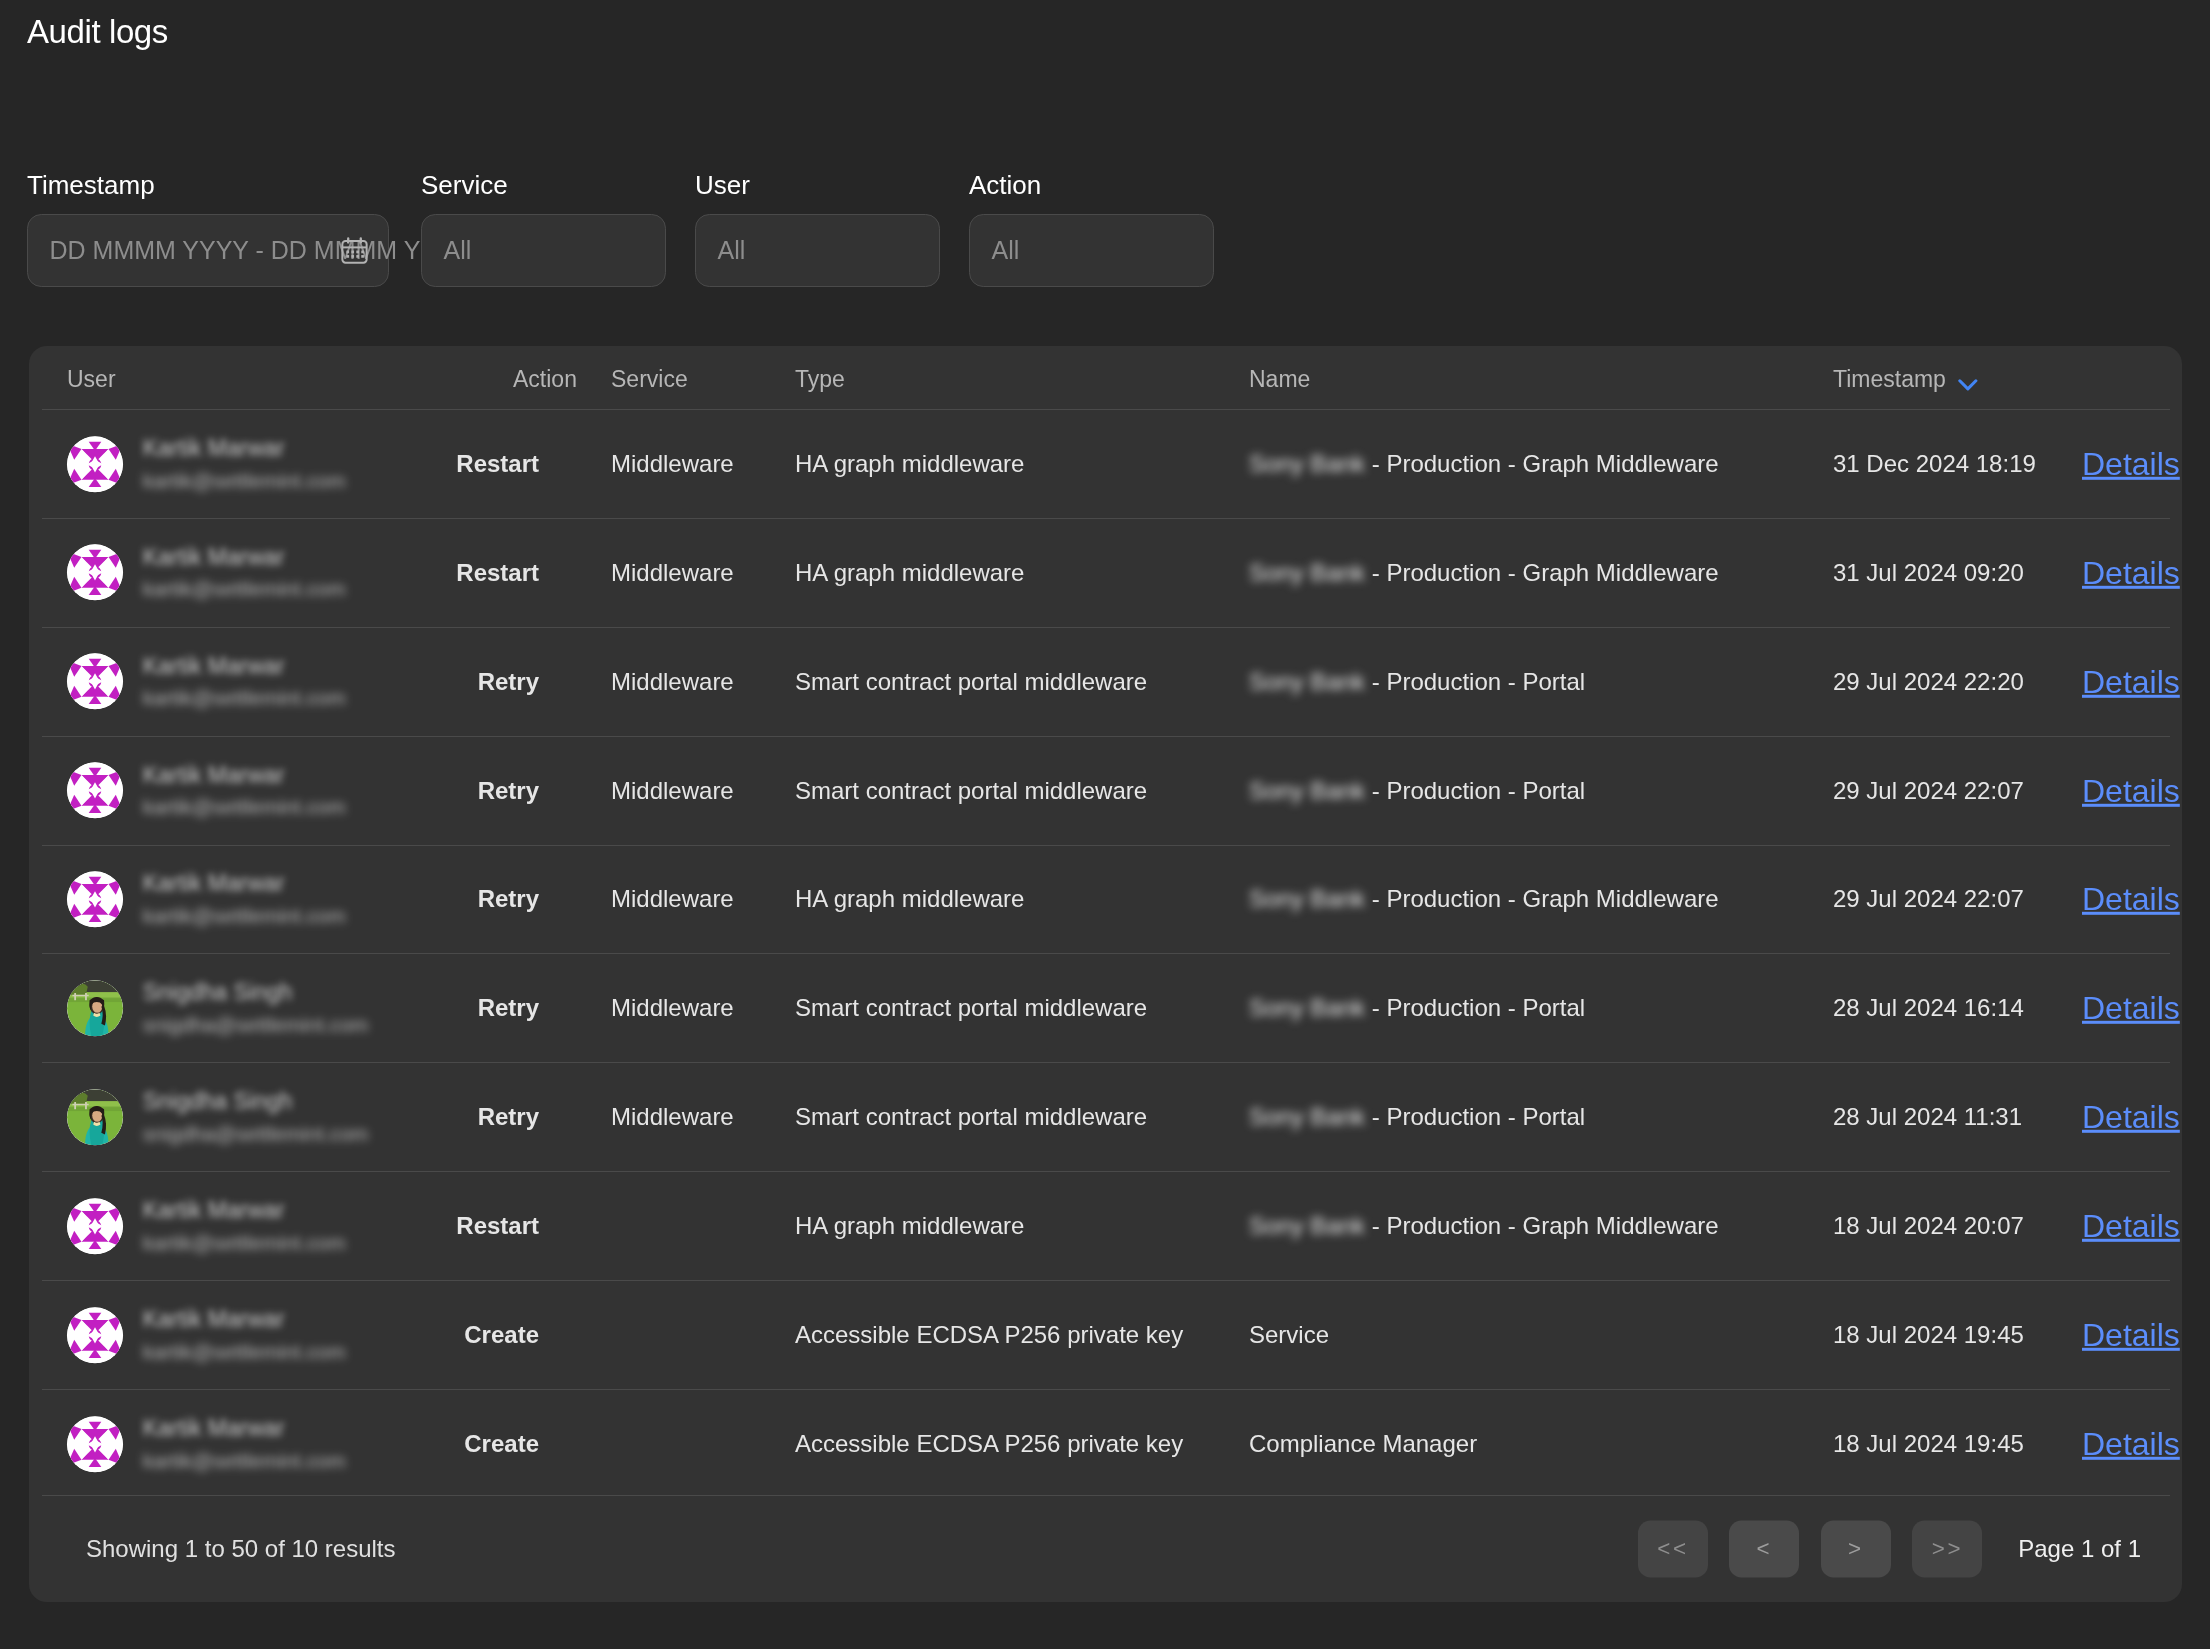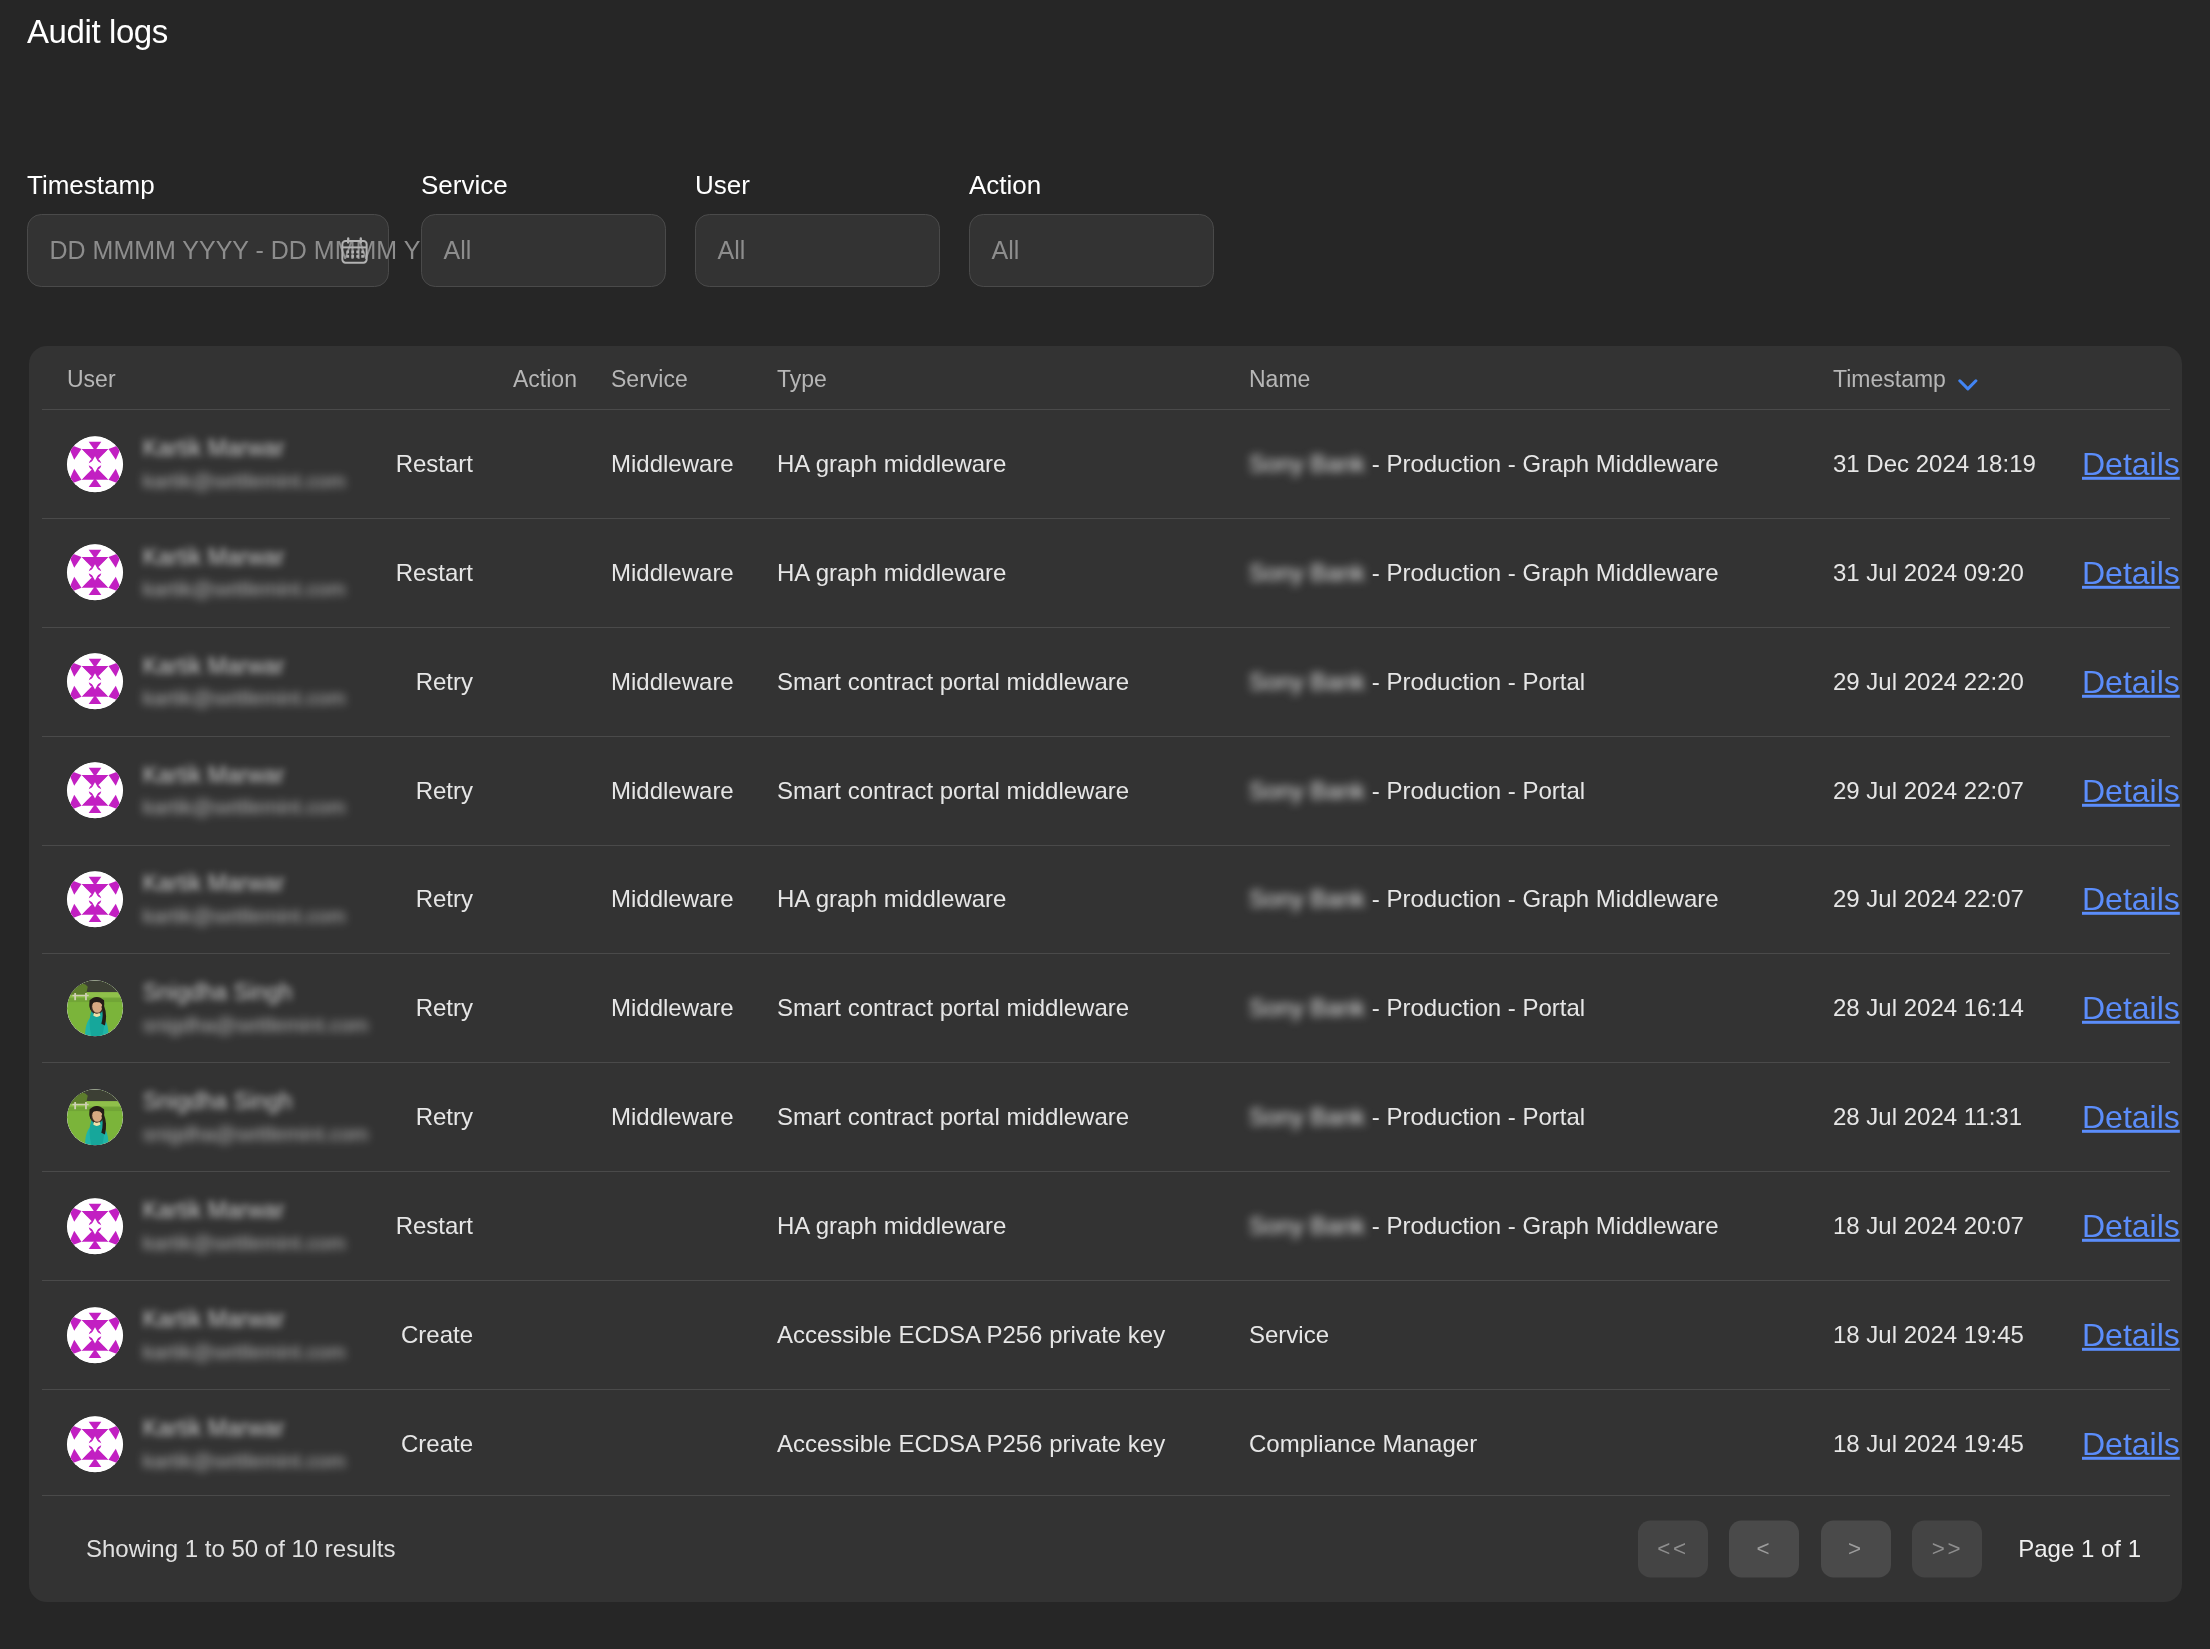--- a/index.html
+++ b/index.html
@@ -137,33 +137,34 @@
     color: #e6e6e6;
     line-height: 1.2;
     white-space: nowrap;
     text-align: center;
   }
 
   
   .c-user    { left: 38px; }
   .c-action  { left: 484px; }
   .c-service { left: 582px; }
-  .c-type    { left: 748px; }
+  .c-type    { left: 766px; }
   .c-name    { left: 1220px; }
   .c-time    { left: 1804px; }
   .c-details { left: 2053px; }
 
   
   .thead .c-action  { left: 484px; }
   .thead .c-service { left: 582px; }
 
   
   .trow .c-action {
     left: auto;
-    right: 1709px;
+    right: 1643px;
+    font-weight: bold;
   }
 
   .timestamp-head {
     display: inline-flex;
     align-items: center;
     gap: 12.5px;
   }
   .sort-chevron {
     width: 19.7px;
     height: 12.5px;

